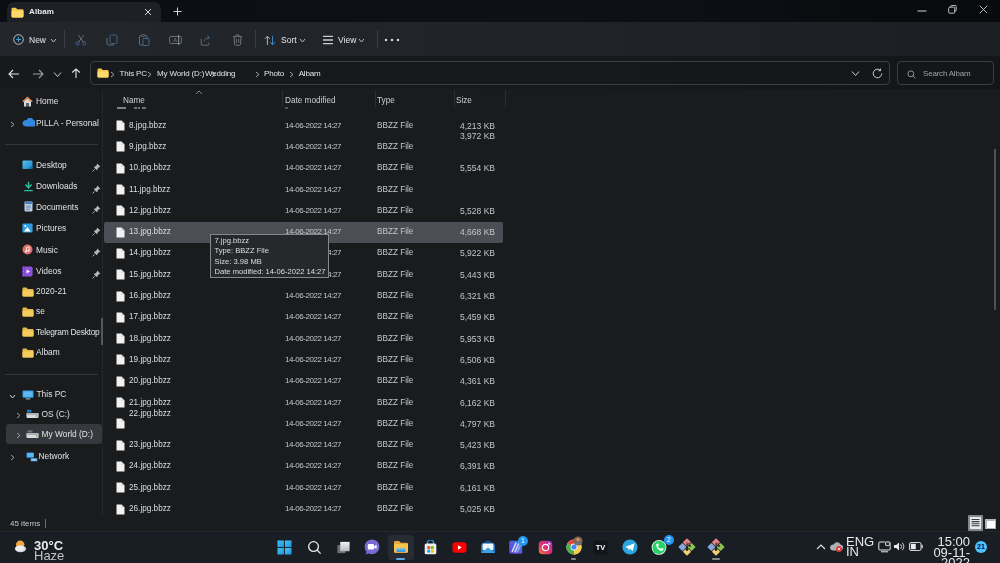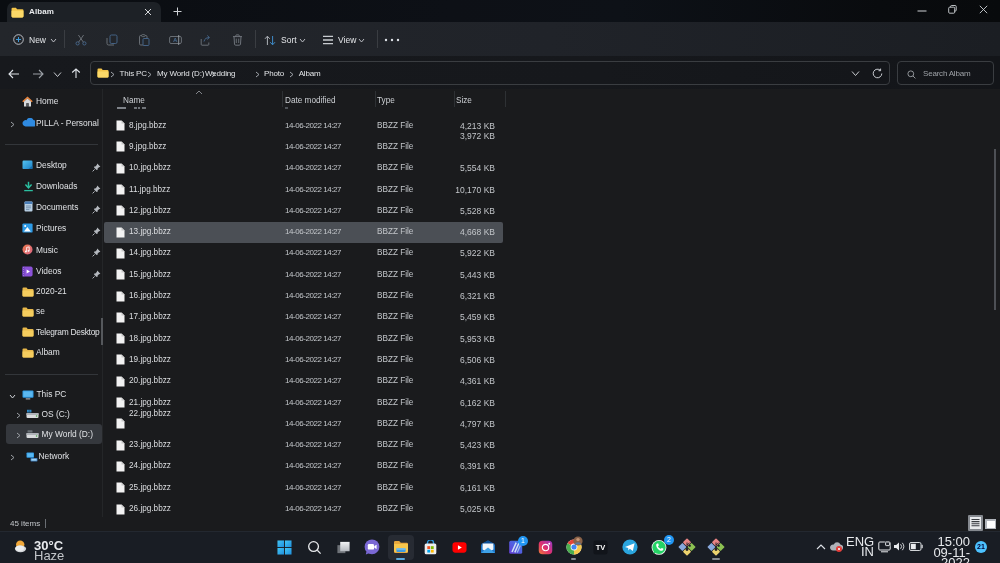--- a/index.html
+++ b/index.html
@@ -352,21 +352,20 @@
 <div class="fdate" style="top:158.2px">14-06-2022 14:27</div>
 <div class="ftype" style="top:158.2px">BBZZ File</div>
 <div class="fsize" style="top:158.2px">5,554 KB</div>
 <svg width="9" height="11" viewBox="0 0 9 11" style="left:116px;top:184.0px">
       <path d="M0.5 0.5 h5 l3 3 v7 h-8 z" fill="#f2f2f2"></path>
       <path d="M5.5 0.5 l3 3 h-3 z" fill="#c8c8c8"></path>
     </svg>
 <div class="fname" style="top:179.5px">11.jpg.bbzz</div>
 <div class="fdate" style="top:179.5px">14-06-2022 14:27</div>
 <div class="ftype" style="top:179.5px">BBZZ File</div>
-<div class="fsize" style="top:179.5px">10,170 KB</div>
 <svg width="9" height="11" viewBox="0 0 9 11" style="left:116px;top:205.3px">
       <path d="M0.5 0.5 h5 l3 3 v7 h-8 z" fill="#f2f2f2"></path>
       <path d="M5.5 0.5 l3 3 h-3 z" fill="#c8c8c8"></path>
     </svg>
 <div class="fname" style="top:200.8px">12.jpg.bbzz</div>
 <div class="fdate" style="top:200.8px">14-06-2022 14:27</div>
 <div class="ftype" style="top:200.8px">BBZZ File</div>
 <div class="fsize" style="top:200.8px">5,528 KB</div>
 <div style="left:104px;top:222.3px;width:399px;height:20.5px;background:#4b4f55;border-radius:2px"></div>
     <svg width="9" height="11" viewBox="0 0 9 11" style="left:116px;top:226.6px">
@@ -475,20 +474,21 @@
 <div class="fsize" style="top:477.7px">6,161 KB</div>
 <svg width="9" height="11" viewBox="0 0 9 11" style="left:116px;top:503.5px">
       <path d="M0.5 0.5 h5 l3 3 v7 h-8 z" fill="#f2f2f2"></path>
       <path d="M5.5 0.5 l3 3 h-3 z" fill="#c8c8c8"></path>
     </svg>
 <div class="fname" style="top:499.0px">26.jpg.bbzz</div>
 <div class="fdate" style="top:499.0px">14-06-2022 14:27</div>
 <div class="ftype" style="top:499.0px">BBZZ File</div>
 <div class="fsize" style="top:499.0px">5,025 KB</div>
 
+<div style="left:209.5px;top:234px;width:119px;height:44px;background:#26282c;border:1px solid #84888e;font-size:7.6px;color:#dcdee1;padding:1px 4px;line-height:10.3px;white-space:nowrap;overflow:hidden">7.jpg.bbzz<br>Type: BBZZ File<br>Size: 3.98 MB<br>Date modified: 14-06-2022 14:27</div>
 
 <div style="left:994px;top:149px;width:2px;height:161px;background:#4d5055"></div>
 
 <span style="left:10px;top:519px;font-size:8px;color:#c3c6ca">45 items</span>
 <div style="left:45px;top:519px;width:1px;height:9px;background:#6a6e73"></div>
 <div style="left:968px;top:515px;width:15px;height:16px;background:#84888e;border-radius:1px"></div>
 <div style="left:970px;top:517px;width:11px;height:12px;background:#e8eaec"></div>
 <svg width="9" height="10" viewBox="0 0 9 10" style="left:971px;top:518px">
       <path d="M0.5 1.5 h8 M0.5 3.6 h8 M0.5 5.7 h8 M0.5 7.8 h8" stroke="#3a3d41" stroke-width="1.1"></path>
     </svg>
@@ -638,21 +638,21 @@
     </svg>
 <div style="left:712px;top:557.5px;width:8px;height:2px;border-radius:1px;background:#85898f"></div>
 <svg width="10" height="6" viewBox="0 0 10 6" style="left:816px;top:544px">
       <path d="M1 5 L5 1 L9 5" stroke="#dfe3e8" stroke-width="1.1" fill="none"></path>
     </svg>
 <svg width="14" height="11" viewBox="0 0 14 11" style="left:829px;top:541px">
       <path d="M4 9.5 a3 3 0 1 1 0.8-5.9 a3.6 3.6 0 0 1 6.6-0.2 a2.4 2.4 0 0 1-0.8 6.1 z" fill="#aeb2b8"></path>
       <circle cx="10" cy="8" r="3" fill="#e53935"></circle>
       <path d="M8.9 6.9 L11.1 9.1 M11.1 6.9 L8.9 9.1" stroke="#fff" stroke-width="0.8"></path>
     </svg>
-<div class="tray" style="left:846px;top:537px;width:28px;text-align:right;line-height:10px">ENG<br>IN</div>
+<div class="tray" style="left:846px;top:537px;width:28px;text-align:left;line-height:10px">ENG<br>IN</div>
 <svg width="13" height="12" viewBox="0 0 13 12" style="left:878px;top:541px">
       <rect x="0.8" y="1" width="11.4" height="8" rx="1" fill="none" stroke="#e8eaed" stroke-width="1"></rect>
       <rect x="6.8" y="0.4" width="5.4" height="5" fill="#1f232a"></rect>
       <rect x="7.6" y="1" width="4" height="3.6" rx="0.6" fill="none" stroke="#e8eaed" stroke-width="0.9"></rect>
       <path d="M3 10.8 h7" stroke="#e8eaed" stroke-width="1"></path>
     </svg>
 <svg width="12" height="11" viewBox="0 0 12 11" style="left:893px;top:541px">
       <path d="M1 4 h2.2 L6 1.4 V9.6 L3.2 7 H1 Z" fill="#e8eaed"></path>
       <path d="M7.6 3.2 a3.4 3.4 0 0 1 0 4.6 M9.3 1.8 a5.8 5.8 0 0 1 0 7.4" stroke="#e8eaed" stroke-width="0.9" fill="none"></path>
     </svg>

